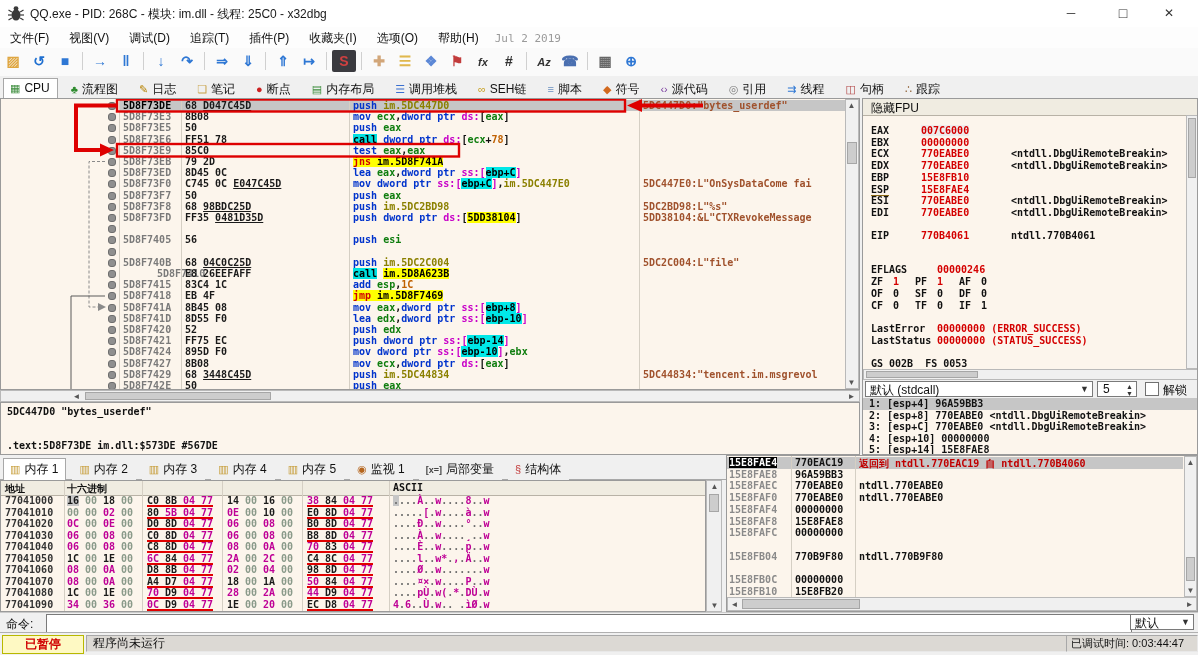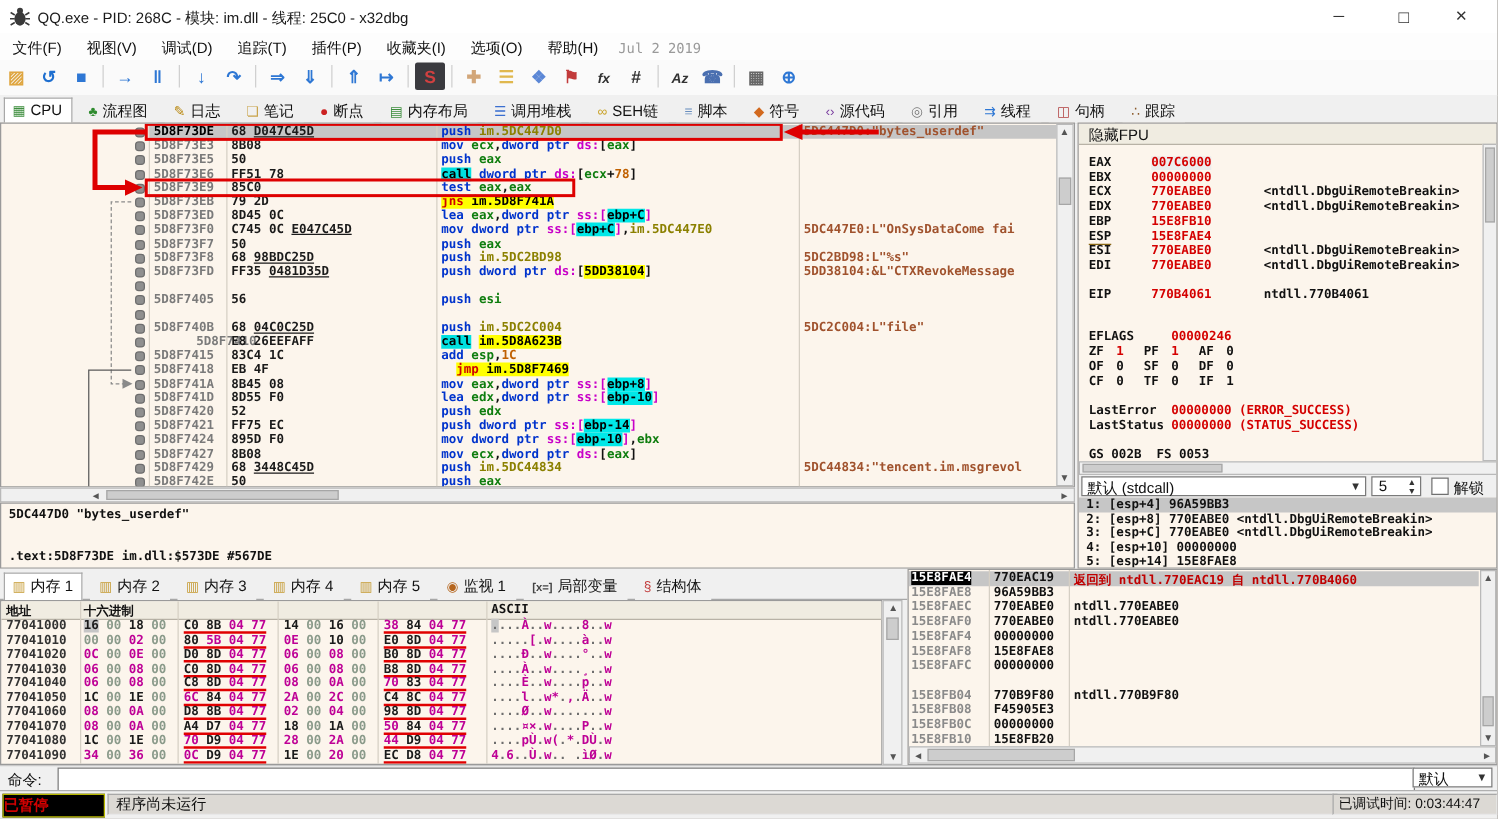--- a/index.html
+++ b/index.html
@@ -129,21 +129,21 @@
         <div class="bp-dot" style="left: 107px; top: 137.4px;"></div>
         <div class="abs mono" style="left: 0px; top: 135.4px; width: 746px; height: 11.2px;"><span class="da abs" style="left: 122px;">5D8F7405</span><span class="abs" style="left: 184px; color: rgb(26, 26, 26);">56</span><span class="abs" style="left: 352px;"><span class="mn">push</span> <span class="reg">esi</span></span></div>
         <div class="bp-dot" style="left: 107px; top: 148.6px;"></div>
         <div class="bp-dot" style="left: 107px; top: 159.8px;"></div>
         <div class="abs mono" style="left: 0px; top: 157.8px; width: 858px; height: 11.2px;"><span class="da abs" style="left: 122px;">5D8F740B</span><span class="abs" style="left: 184px; color: rgb(26, 26, 26);">68 <span class="u">04C0C25D</span></span><span class="abs" style="left: 352px;"><span class="mn">push</span> <span class="sym">im.5DC2C004</span></span><span class="abs dcomment" style="left: 642px;">5DC2C004:L"file"</span></div>
         <div class="bp-dot" style="left: 107px; top: 171px;"></div>
         <div class="abs mono" style="left: 0px; top: 169px; width: 858px; height: 11.2px;"><span class="da abs" style="left: 122px; margin-left: 34px;">5D8F7410</span><span class="abs" style="left: 184px; color: rgb(26, 26, 26);">E8 26EEFAFF</span><span class="abs" style="left: 352px;"><span class="mn-c">call</span> <span class="hl-y">im.5D8A623B</span></span></div>
         <div class="bp-dot" style="left: 107px; top: 182.2px;"></div>
         <div class="abs mono" style="left: 0px; top: 180.2px; width: 858px; height: 11.2px;"><span class="da abs" style="left: 122px;">5D8F7415</span><span class="abs" style="left: 184px; color: rgb(26, 26, 26);">83C4 1C</span><span class="abs" style="left: 352px;"><span class="mn">add</span> <span class="reg">esp</span>,<span class="num">1C</span></span></div>
         <div class="bp-dot" style="left: 107px; top: 193.4px;"></div>
-        <div class="abs mono" style="left: 0px; top: 191.4px; width: 858px; height: 11.2px;"><span class="da abs" style="left: 122px;">5D8F7418</span><span class="abs" style="left: 184px; color: rgb(26, 26, 26);">EB 4F</span><span class="abs" style="left: 352px; padding-left: 12px;"><span class="hl-y"><span class="mn-j">jmp</span> im.5D8F7469</span></span></div>
+        <div class="abs mono" style="left: 0px; top: 191.4px; width: 858px; height: 11.2px;"><span class="da abs" style="left: 122px;">5D8F7418</span><span class="abs" style="left: 184px; color: rgb(26, 26, 26);">EB 4F</span><span class="abs" style="left: 340px; padding-left: 12px;"><span class="hl-y"><span class="mn-j">jmp</span> im.5D8F7469</span></span></div>
         <div class="bp-dot" style="left: 107px; top: 204.6px;"></div>
         <div class="abs mono" style="left: 0px; top: 202.6px; width: 858px; height: 11.2px;"><span class="da abs" style="left: 122px;">5D8F741A</span><span class="abs" style="left: 184px; color: rgb(26, 26, 26);">8B45 08</span><span class="abs" style="left: 352px;"><span class="mn">mov</span> <span class="reg">eax</span>,<span class="kw">dword ptr</span> <span class="seg">ss:</span><span class="sb">[</span><span class="sref">ebp+8</span><span class="sb">]</span></span></div>
         <div class="bp-dot" style="left: 107px; top: 215.8px;"></div>
         <div class="abs mono" style="left: 0px; top: 213.8px; width: 858px; height: 11.2px;"><span class="da abs" style="left: 122px;">5D8F741D</span><span class="abs" style="left: 184px; color: rgb(26, 26, 26);">8D55 F0</span><span class="abs" style="left: 352px;"><span class="mn">lea</span> <span class="reg">edx</span>,<span class="kw">dword ptr</span> <span class="seg">ss:</span><span class="sb">[</span><span class="sref">ebp-10</span><span class="sb">]</span></span></div>
         <div class="bp-dot" style="left: 107px; top: 227px;"></div>
         <div class="abs mono" style="left: 0px; top: 225px; width: 858px; height: 11.2px;"><span class="da abs" style="left: 122px;">5D8F7420</span><span class="abs" style="left: 184px; color: rgb(26, 26, 26);">52</span><span class="abs" style="left: 352px;"><span class="mn">push</span> <span class="reg">edx</span></span></div>
         <div class="bp-dot" style="left: 107px; top: 238.2px;"></div>
         <div class="abs mono" style="left: 0px; top: 236.2px; width: 858px; height: 11.2px;"><span class="da abs" style="left: 122px;">5D8F7421</span><span class="abs" style="left: 184px; color: rgb(26, 26, 26);">FF75 EC</span><span class="abs" style="left: 352px;"><span class="mn">push</span> <span class="kw">dword ptr</span> <span class="seg">ss:</span><span class="sb">[</span><span class="sref">ebp-14</span><span class="sb">]</span></span></div>
         <div class="bp-dot" style="left: 107px; top: 249.4px;"></div>
         <div class="abs mono" style="left: 0px; top: 247.4px; width: 858px; height: 11.2px;"><span class="da abs" style="left: 122px;">5D8F7424</span><span class="abs" style="left: 184px; color: rgb(26, 26, 26);">895D F0</span><span class="abs" style="left: 352px;"><span class="mn">mov</span> <span class="kw">dword ptr</span> <span class="seg">ss:</span><span class="sb">[</span><span class="sref">ebp-10</span><span class="sb">]</span>,<span class="reg">ebx</span></span></div>
@@ -254,21 +254,20 @@
   <div class="panel" style="left:726px;top:455px;width:472px;height:157px;overflow:hidden">
     <div id="stack-rows" class="abs" style="left:0;top:0;width:456px;height:141px">
         <div class="abs mono" style="left: 0px; top: 1px; width: 456px; height: 11.7px; background: rgb(198, 198, 198);"><span class="abs saddr ssel-a" style="left: 2px;">15E8FAE4</span><span class="abs" style="left: 68px; color: rgb(17, 17, 17);">770EAC19</span><span class="abs c-ret" style="left: 132px;">返回到 ntdll.770EAC19 自 ntdll.770B4060</span></div>
         <div class="abs mono" style="left: 0px; top: 12.7px; width: 456px; height: 11.7px;"><span class="abs saddr" style="left: 2px;">15E8FAE8</span><span class="abs" style="left: 68px; color: rgb(17, 17, 17);">96A59BB3</span></div>
         <div class="abs mono" style="left: 0px; top: 24.4px; width: 456px; height: 11.7px;"><span class="abs saddr" style="left: 2px;">15E8FAEC</span><span class="abs" style="left: 68px; color: rgb(17, 17, 17);">770EABE0</span><span class="abs c-sym" style="left: 132px;">ntdll.770EABE0</span></div>
         <div class="abs mono" style="left: 0px; top: 36.1px; width: 456px; height: 11.7px;"><span class="abs saddr" style="left: 2px;">15E8FAF0</span><span class="abs" style="left: 68px; color: rgb(17, 17, 17);">770EABE0</span><span class="abs c-sym" style="left: 132px;">ntdll.770EABE0</span></div>
         <div class="abs mono" style="left: 0px; top: 47.8px; width: 456px; height: 11.7px;"><span class="abs saddr" style="left: 2px;">15E8FAF4</span><span class="abs" style="left: 68px; color: rgb(17, 17, 17);">00000000</span></div>
         <div class="abs mono" style="left: 0px; top: 59.5px; width: 456px; height: 11.7px;"><span class="abs saddr" style="left: 2px;">15E8FAF8</span><span class="abs" style="left: 68px; color: rgb(17, 17, 17);">15E8FAE8</span></div>
         <div class="abs mono" style="left: 0px; top: 71.2px; width: 456px; height: 11.7px;"><span class="abs saddr" style="left: 2px;">15E8FAFC</span><span class="abs" style="left: 68px; color: rgb(17, 17, 17);">00000000</span></div>
         <div class="abs mono" style="left: 0px; top: 94.6px; width: 456px; height: 11.7px;"><span class="abs saddr" style="left: 2px;">15E8FB04</span><span class="abs" style="left: 68px; color: rgb(17, 17, 17);">770B9F80</span><span class="abs c-sym" style="left: 132px;">ntdll.770B9F80</span></div>
-        <div class="abs mono" style="left: 0px; top: 106.3px; width: 456px; height: 11.7px;"><span class="abs saddr" style="left: 2px;">15E8FB08</span><span class="abs" style="left: 68px; color: rgb(17, 17, 17);">F45905E3</span></div>
         <div class="abs mono" style="left: 0px; top: 118px; width: 456px; height: 11.7px;"><span class="abs saddr" style="left: 2px;">15E8FB0C</span><span class="abs" style="left: 68px; color: rgb(17, 17, 17);">00000000</span></div>
         <div class="abs mono" style="left: 0px; top: 129.7px; width: 456px; height: 11.7px;"><span class="abs saddr" style="left: 2px;">15E8FB10</span><span class="abs" style="left: 68px; color: rgb(17, 17, 17);">15E8FB20</span></div>
       </div>
     <div class="vline" style="left:64px;top:0;height:141px"></div>
     <div class="vline" style="left:128px;top:0;height:141px"></div>
     <div class="sbar" style="left:457px;top:0;width:13px;height:141px">
       <div class="sarrow" style="top:0;left:0">▲</div>
       <div class="sthumb" style="left:1px;top:100px;width:9px;height:24px"></div>
       <div class="sarrow" style="bottom:0;left:0">▼</div>
     </div>
@@ -282,18 +281,18 @@
   <div class="cmdbar">
     <span class="abs" style="left:6px;top:3px">命令:</span>
     <input class="cmdinput" type="text" value="" style="">
     <div class="combo" style="position:absolute;left:1130px;top:1px;width:64px;height:16px">
       <span style="padding-left:4px">默认</span>
       <span class="arr">▼</span>
     </div>
   </div>
 
   <div class="statusbar">
-    <div class="abs" style="left:2px;top:2px;width:80px;height:17px;background:#000000;color:#D00000;font-weight:bold;text-align:left;line-height:17px;border:1px solid #B8B800">已暂停</div>
+    <div class="abs" style="left:2px;top:2px;width:80px;height:17px;background:#fef9c3;color:#D00000;font-weight:bold;text-align:center;line-height:17px;border:1px solid #B8B800">已暂停</div>
     <div class="abs sunken" style="left:86px;top:2px;width:976px;height:15px;padding-left:6px;line-height:15px;background:#DCD9D4">程序尚未运行</div>
     <div class="abs sunken" style="left:1066px;top:2px;width:126px;height:15px;padding-left:4px;line-height:15px;background:#DCD9D4;font-size:11px">已调试时间:  0:03:44:47</div>
   </div>
 
 </div>
 
 </body></html>

